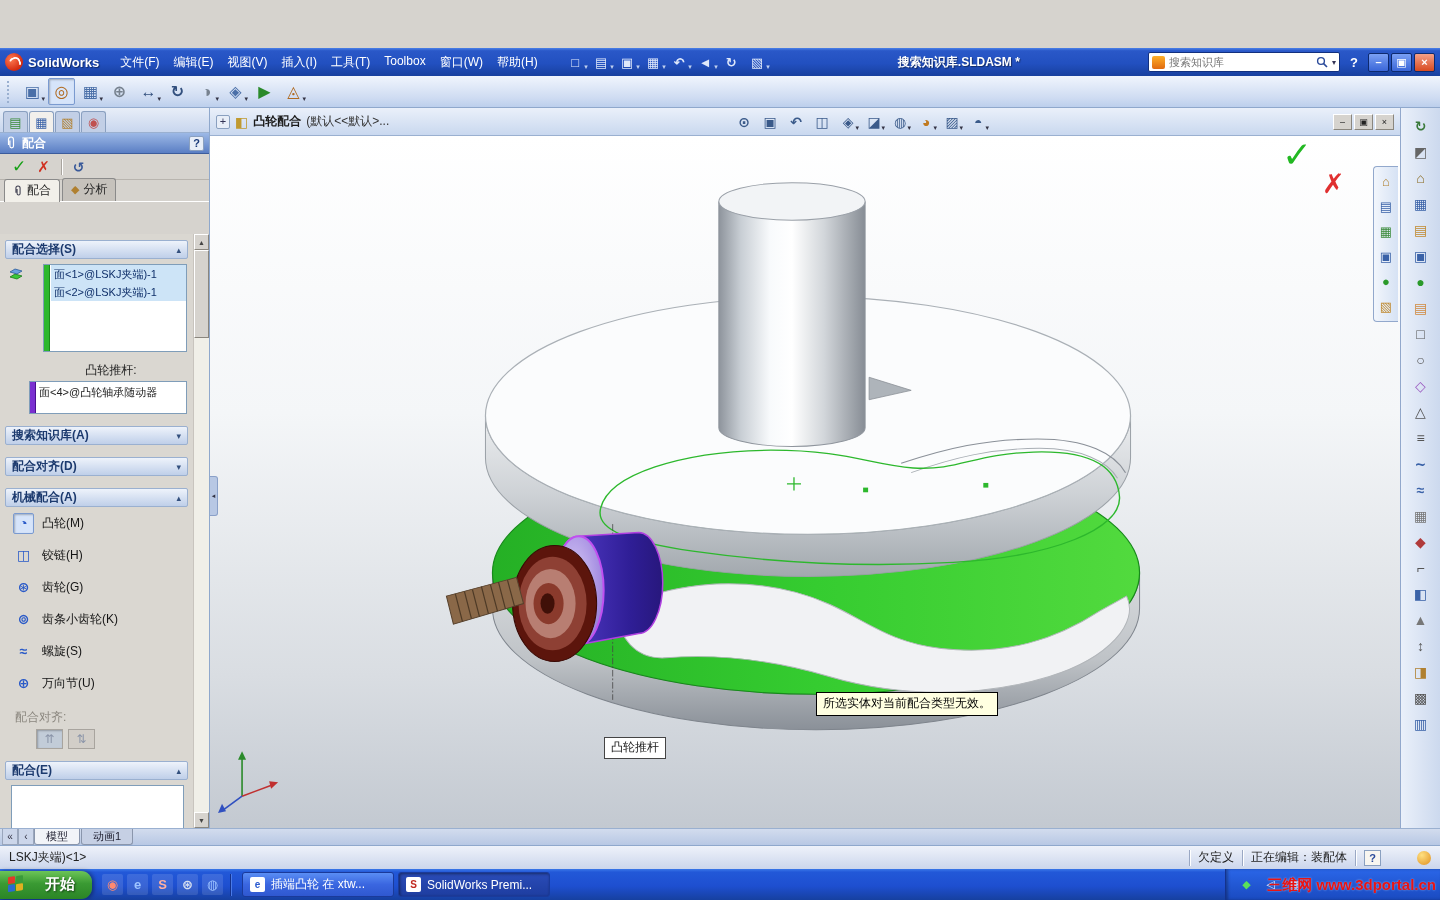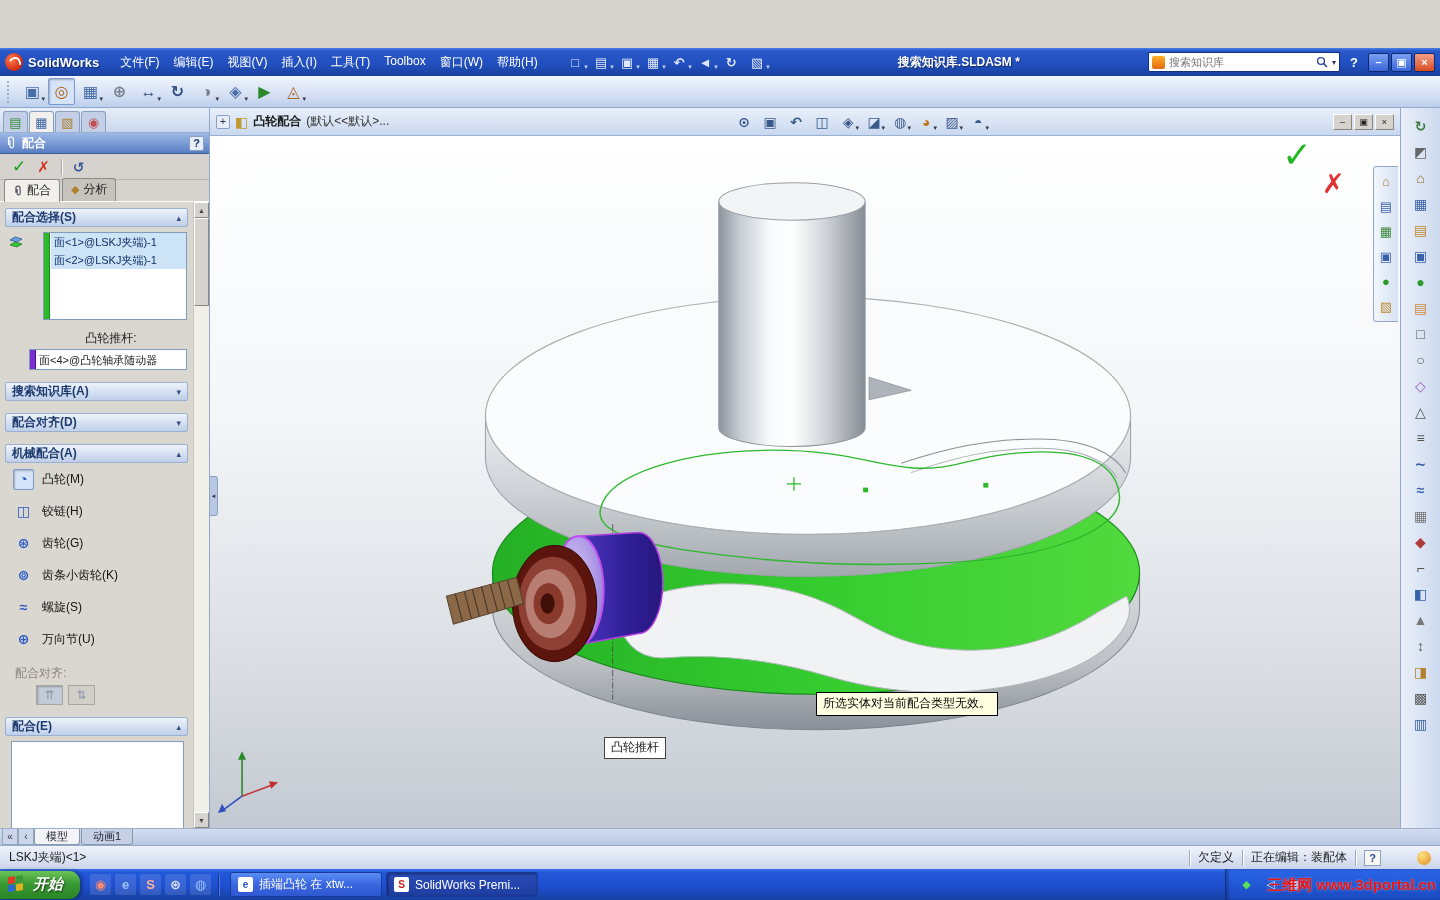--- a/index.html
+++ b/index.html
@@ -63,34 +63,34 @@
     border-bottom:1px solid #b8b4ae; }
   .act-ok { color:#17a017; font-size:17px; font-weight:bold; }
   .act-cancel { color:#d03020; font-size:15px; font-weight:bold; }
   .act-undo { color:#3a5a9a; font-size:14px; font-weight:bold; }
   .vsep { width:1px; height:16px; background:#a8a49e; box-shadow:1px 0 0 #fff; }
   .pm-tabrow { height:22px; flex:0 0 22px; display:flex; align-items:flex-end; gap:2px; padding:0 4px; border-bottom:1px solid #fff;}
   .pmtab { display:flex; align-items:center; gap:4px; padding:2px 8px 3px; font-size:12px; color:#222;
     border:1px solid #8a8a8a; border-bottom:none; border-radius:3px 3px 0 0; background:#c6c2bc; }
   .pmtab.active { background:#f2f0ea; position:relative; top:1px; }
   .pmtab .ticon { font-size:11px; color:#b08030; }
-  .pm-body { flex:1; position:relative; min-height:0; background:#dad7d1; }
+  .pm-body { flex:1; position:relative; min-height:0; background:#dad7d1;margin-top:32px; }
   .pm-content { position:absolute; left:0; top:0; right:16px; bottom:0; overflow:hidden; }
   .sect-hdr { height:19px; margin:12px 5px 0; display:flex; align-items:center; padding:0 6px; font-size:12px; font-weight:bold;
     color:#1c3a6e; background:linear-gradient(#eef3fb,#bfcfe9); border:1px solid #9ab0d0; border-radius:2px; }
   .sect-hdr:first-child { margin-top:6px; }
   .sect-hdr .chev { margin-left:auto; font-size:9px; color:#33507e; }
   .sel-wrap { display:flex; gap:17px; margin:5px 6px 0; }
   .sel-icons { width:20px; flex:0 0 20px; display:flex; justify-content:center; padding-top:2px; }
   .sel-box { flex:1; height:88px; background:#fff; border:1px solid #7f9db9; position:relative; overflow:hidden; }
   .sel-bar { position:absolute; left:0; top:0; bottom:0; width:6px; background:#2db82d; border-right:1px solid #1a8a1a; }
   .sel-rows { margin-left:7px; }
   .sel-row { font-size:11px; padding:2px 3px 1px; background:#cde4f7; color:#10306a; white-space:nowrap; overflow:hidden; }
   .flw-label { font-size:12px; color:#222; margin:10px 0 2px 29px;text-align:center; }
-  .flw-box { display:flex; margin:0 6px 0 29px; height:21px; border:1px solid #7f9db9; background:#fff; overflow:hidden;}
+  .flw-box { display:flex; margin:0 6px 0 29px; height:33px; border:1px solid #7f9db9; background:#fff; overflow:hidden;}
   .flw-bar { width:6px; flex:0 0 6px; background:#7a30d0; border-right:1px solid #4a1090; }
   .flw-text { font-size:11px; padding:3px 3px 0; white-space:nowrap; color:#222; }
   .mech-row { height:32px; display:flex; align-items:center; gap:8px; padding-left:13px; }
   .mi { width:21px;height:21px;display:flex;align-items:center;justify-content:center;font-size:14px;color:#2a5ac8;
     border:1px solid transparent;border-radius:2px; }
   .mech-row.selected .mi { background:#d6e4fa; border-color:#7a9ad0; box-shadow:inset 1px 1px 2px rgba(0,0,0,.25); }
   .ml { font-size:12px; color:#141414; }
   .align-label { font-size:12px; color:#8a867e; margin:10px 0 3px 15px; }
   .align-btns { display:flex; gap:5px; margin-left:36px; }
   .abtn { width:27px;height:20px;border:1px solid #a8a49e;background:#d2cec8;color:#8a94a8;font-size:12px;
@@ -159,22 +159,22 @@
   .sb-left { flex:1; white-space:nowrap; }
   .sb-sep { width:1px; height:16px; background:#9aa8c4; box-shadow:1px 0 0 #fff; }
   .sb-help { width:17px;height:16px;border:1px solid #8aa0c0;background:#f8f6f0;color:#2a4a9a;font-weight:bold;
     font-size:11px;display:flex;align-items:center;justify-content:center; }
   .sb-bulb { width:14px;height:14px;border-radius:50%;background:radial-gradient(circle at 35% 30%,#ffe080,#e09020);
     margin-left:28px; }
 
   
   .taskbar { height:31px; flex:0 0 31px; display:flex; align-items:center; position:relative;
     background:linear-gradient(#3a77e8,#2258d8 10%,#1e4fd0 55%,#16409f); }
-  .start { height:28px; display:flex; align-items:center; gap:8px; padding:0 17px 0 8px; color:#fff; font-weight:bold;
-    font-style:italic; font-size:15px; text-shadow:1px 1px 2px rgba(0,0,0,.55);
+  .start { height:28px; display:flex; align-items:center; gap:20px; padding:0 17px 0 8px; color:#fff; font-weight:bold;
+    font-size:15px; text-shadow:1px 1px 2px rgba(0,0,0,.55);
     background:linear-gradient(#6cc457,#3a9a33 45%,#2b8526); border-radius:0 11px 11px 0;
     box-shadow:2px 0 4px rgba(0,0,0,.4); }
   .flag { width:17px; height:17px; display:grid; grid-template-columns:7px 7px; grid-auto-rows:7px; gap:1px; transform:skewY(-8deg); }
   .flag i { border-radius:1px; }
   .ql { display:flex; gap:4px; margin-left:10px; }
   .qli { width:21px;height:21px;display:flex;align-items:center;justify-content:center;font-size:13px;font-weight:bold;
     border-radius:2px; color:var(--c,#fff); background:rgba(255,255,255,.12); }
   .tsep { width:1px; height:22px; background:#14328c; box-shadow:1px 0 0 #4a7ae8; margin:0 7px; }
   .taskbtn { height:25px; width:152px; display:flex; align-items:center; gap:6px; padding:0 7px; margin-left:4px;
     background:linear-gradient(#5a8ef4,#3a66e0 50%,#2f58d0); border:1px solid #1a3a9a; border-radius:3px;

